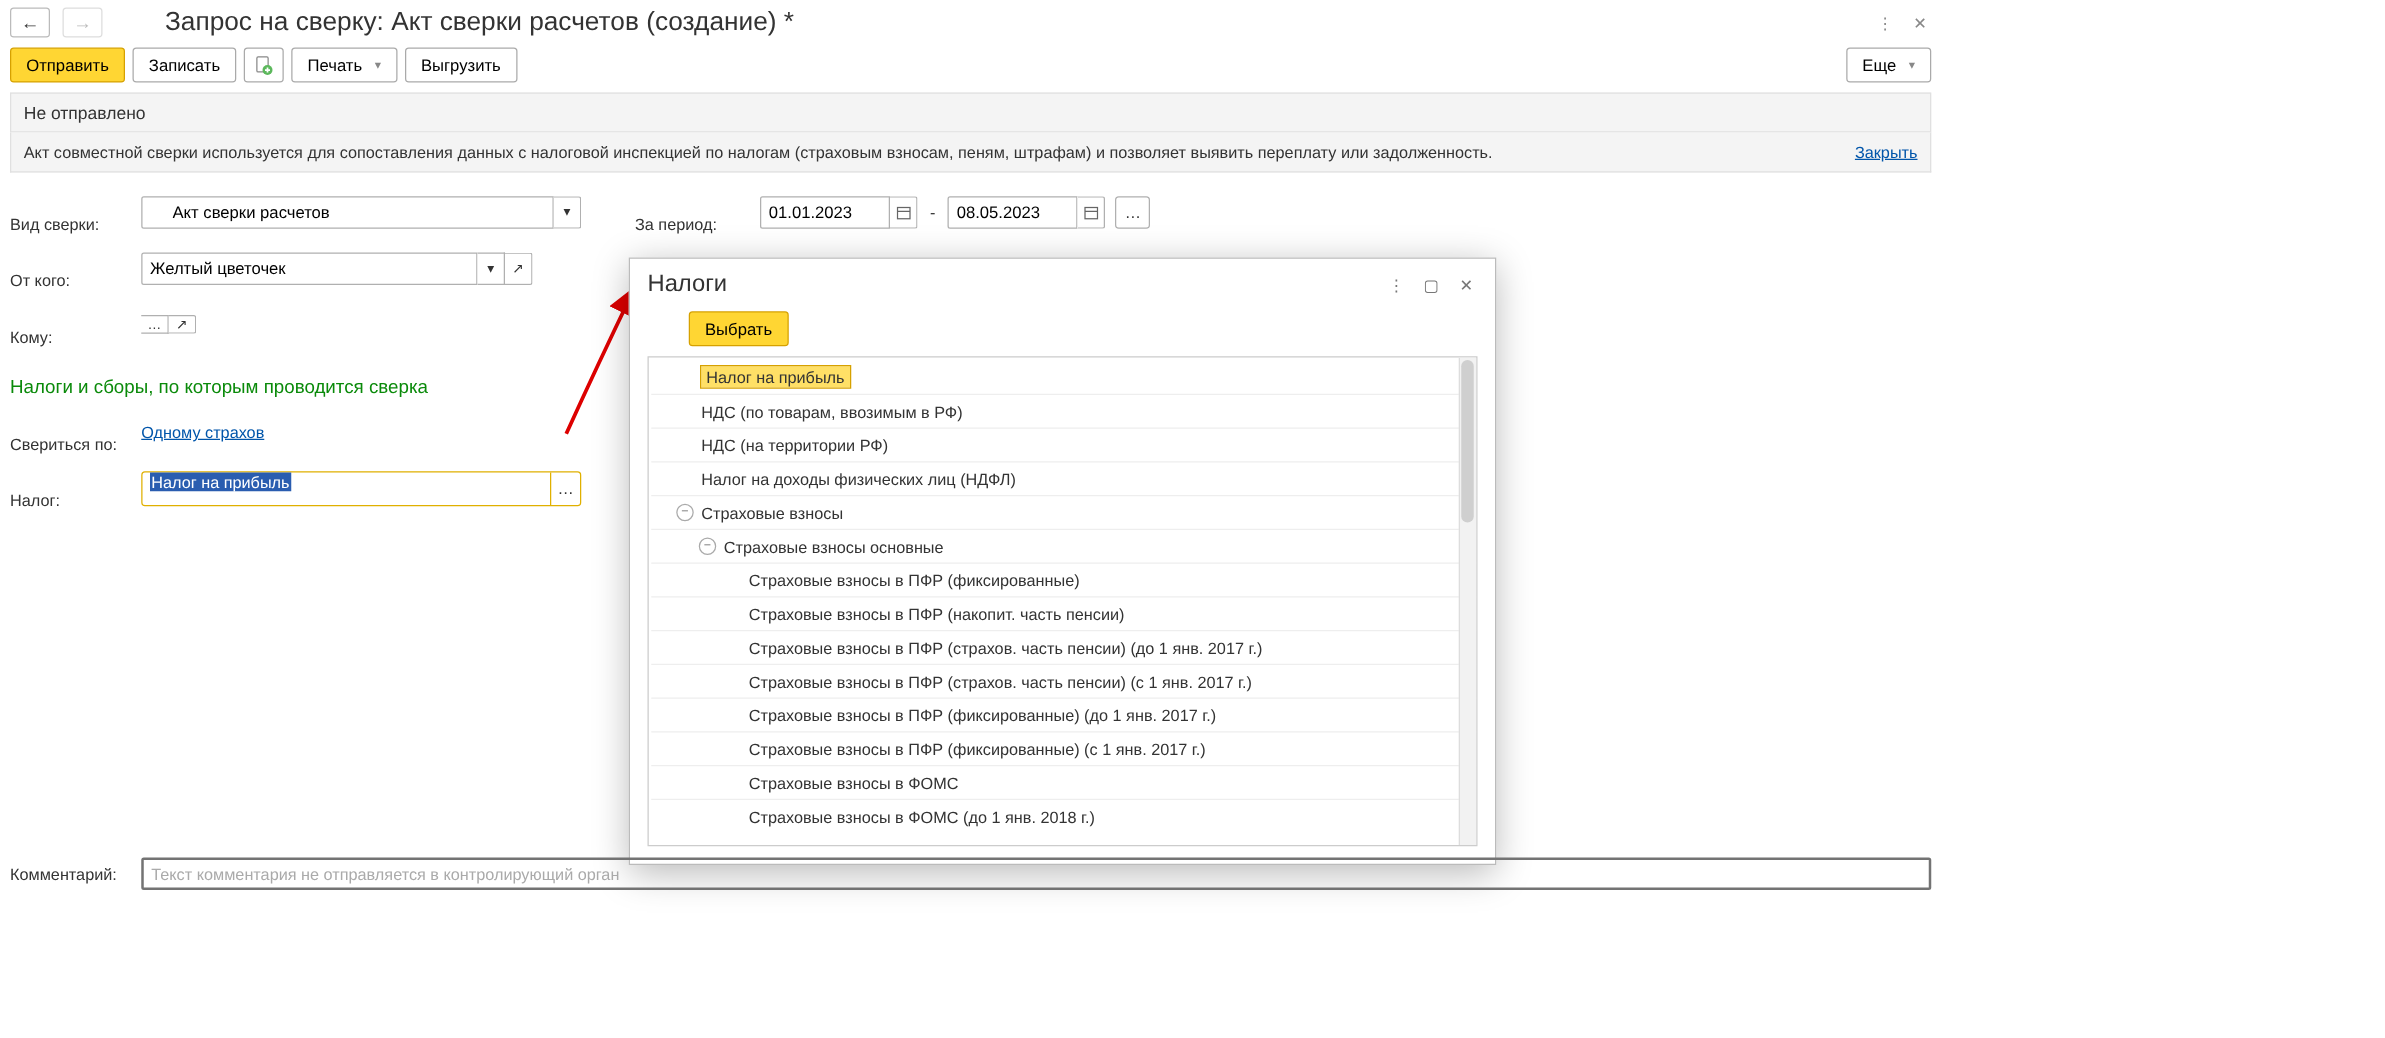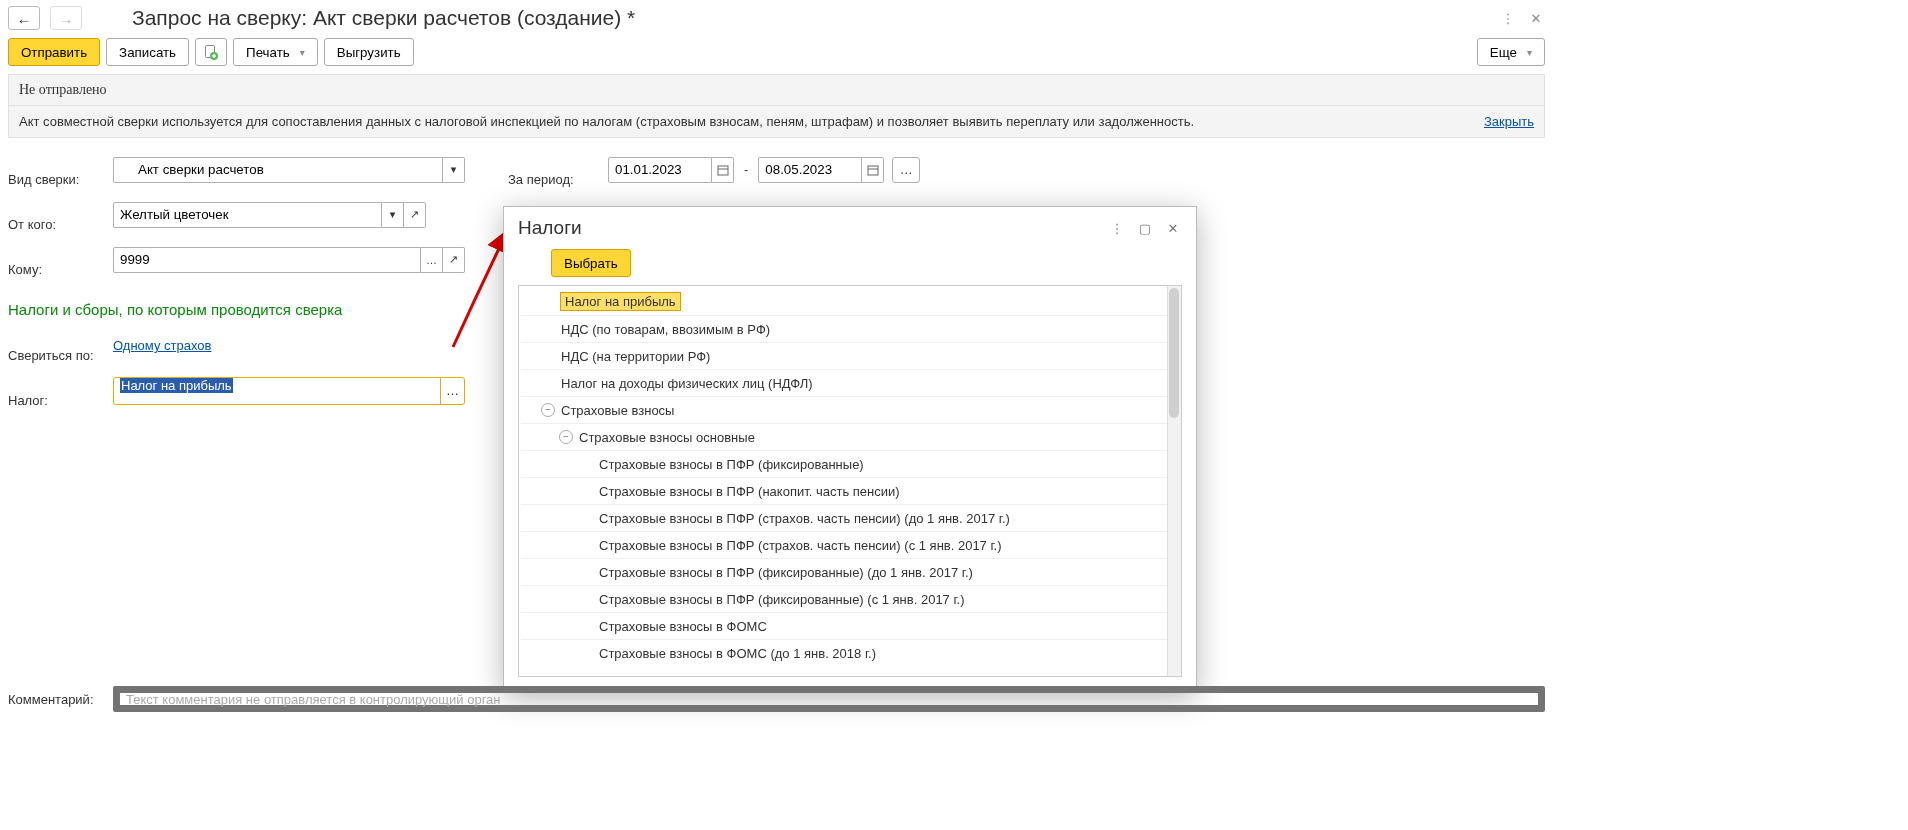--- a/index.html
+++ b/index.html
@@ -34,21 +34,21 @@
     cursor: pointer;
   }
   .btn.primary { background: #ffd633; border-color: #d6a100; font-weight: 400; }
   .btn.icon-only { width: 32px; padding: 0; justify-content: center; }
   .btn.dropdown::after { content: " ▾"; color: #888; font-size: 10px; margin-left: 4px; }
   .toolbar-spacer { flex: 1; }
 
   
   .status-bar {
     background: #f4f4f4; border: 1px solid #e0e0e0;
-    padding: 7px 10px; font-size: 14px; margin-bottom: 0; font-family: Liberation Serif, serif;
+    padding: 7px 10px; font-size: 14px; margin-bottom: 0;
   }
   .info-bar {
     background: #f4f4f4; border: 1px solid #e0e0e0; border-top: none;
     padding: 8px 10px; font-size: 13px; display: flex; align-items: center;
   }
   .info-bar .spacer { flex: 1; }
   .link { color: #0055aa; text-decoration: underline; cursor: pointer; }
 
   
   .form-area { display: flex; gap: 30px; margin-top: 14px; }
@@ -112,21 +112,21 @@
   .tree-row .label-cell { }
   .tree-row.selected .label-cell span { background:#ffe066; outline:1px solid #d6a100; padding:1px 4px; }
   .ind0 { padding-left: 20px; }
   .ind1 { padding-left: 38px; }
   .ind2 { padding-left: 58px; }
 
   
   .footer-row { position:relative; display:flex; align-items:center; margin-top: 268px; }
   .footer-label { width: 105px; }
   .footer-input {
-    flex:1; height:26px; border:7px solid #737373; border-radius:2px;
+    flex:1; height:26px; border:2px solid #737373; border-radius:2px;
     padding:0 6px; color:#aaa; display:flex; align-items:center;
     width: 1112px;
   }
 </style>
 </head>
 <body>
 
 <div class="app">
 
   <div class="title-row">
@@ -179,21 +179,20 @@
         <div class="form-label">От кого:</div>
         <div class="input-group" style="width:313px">
           <input class="text-input" style="flex: 1 1 0%;" value="Желтый цветочек">
           <div class="addon-btn">▾</div>
           <div class="addon-btn">↗</div>
         </div>
       </div>
       <div class="form-row">
         <div class="form-label">Кому:</div>
         <div class="input-group" style="width:352px">
-          <input class="text-input" style="flex: 1 1 0%;" value="9999">
           <div class="addon-btn">…</div>
           <div class="addon-btn">↗</div>
         </div>
       </div>
 
       <div class="green-heading">Налоги и сборы, по которым проводится сверка</div>
 
       <div class="form-row">
         <div class="form-label">Свериться по:</div>
         <span class="link">Одному страхов</span>

